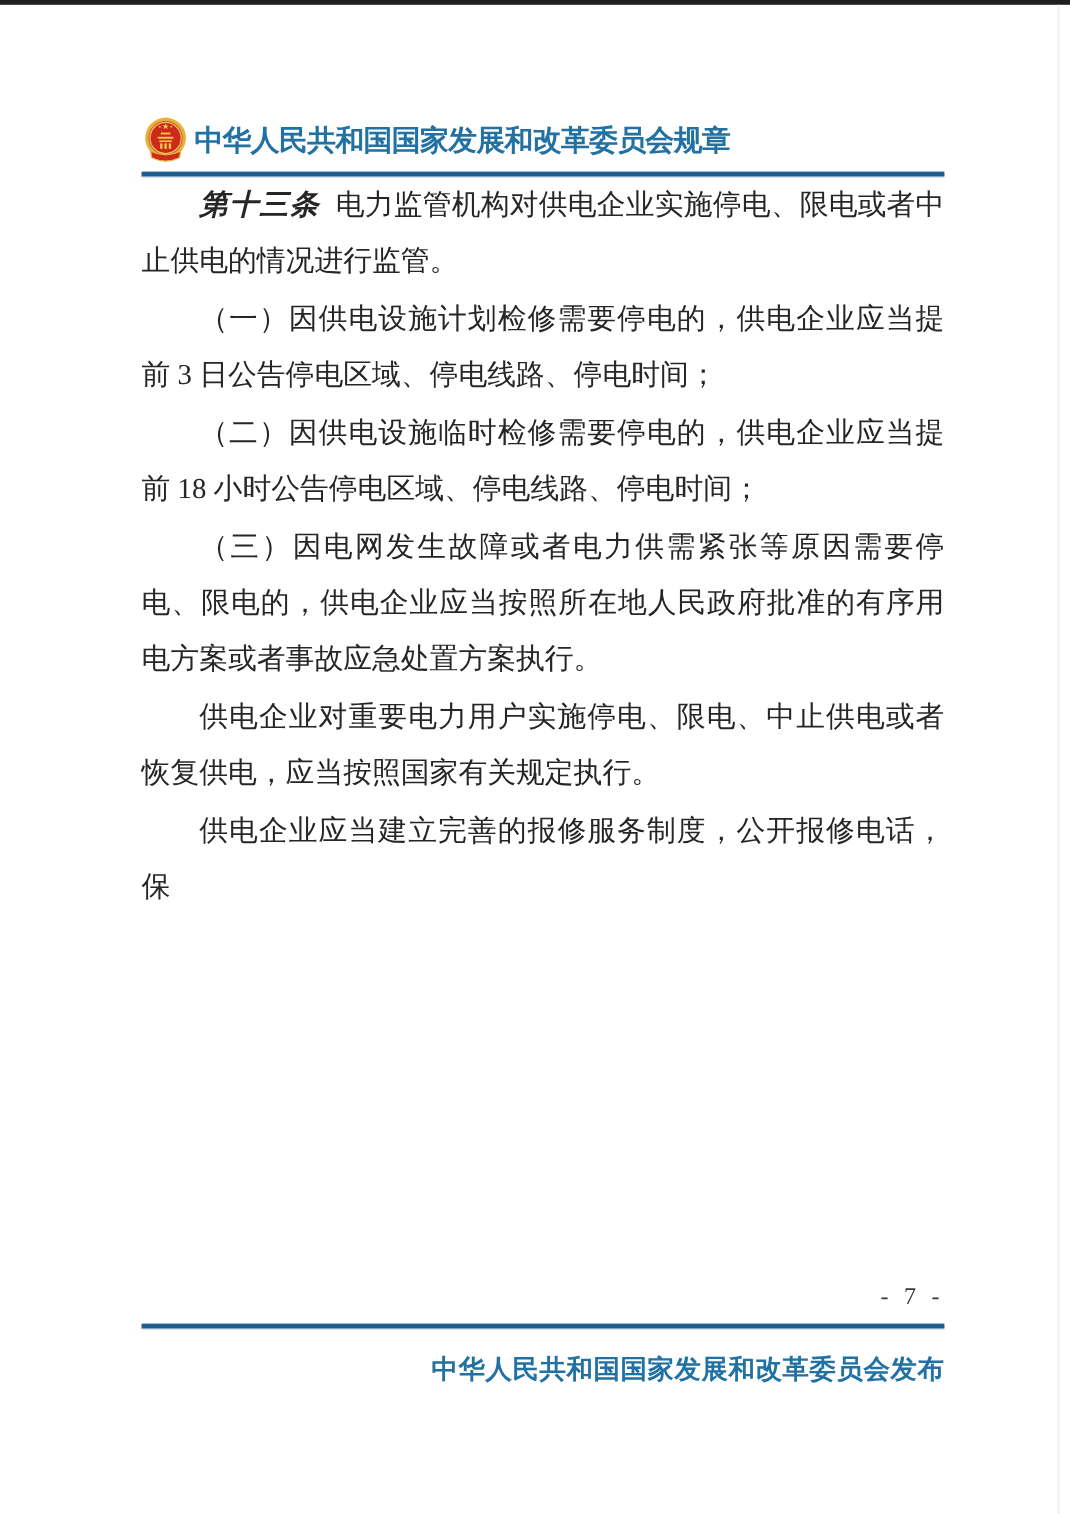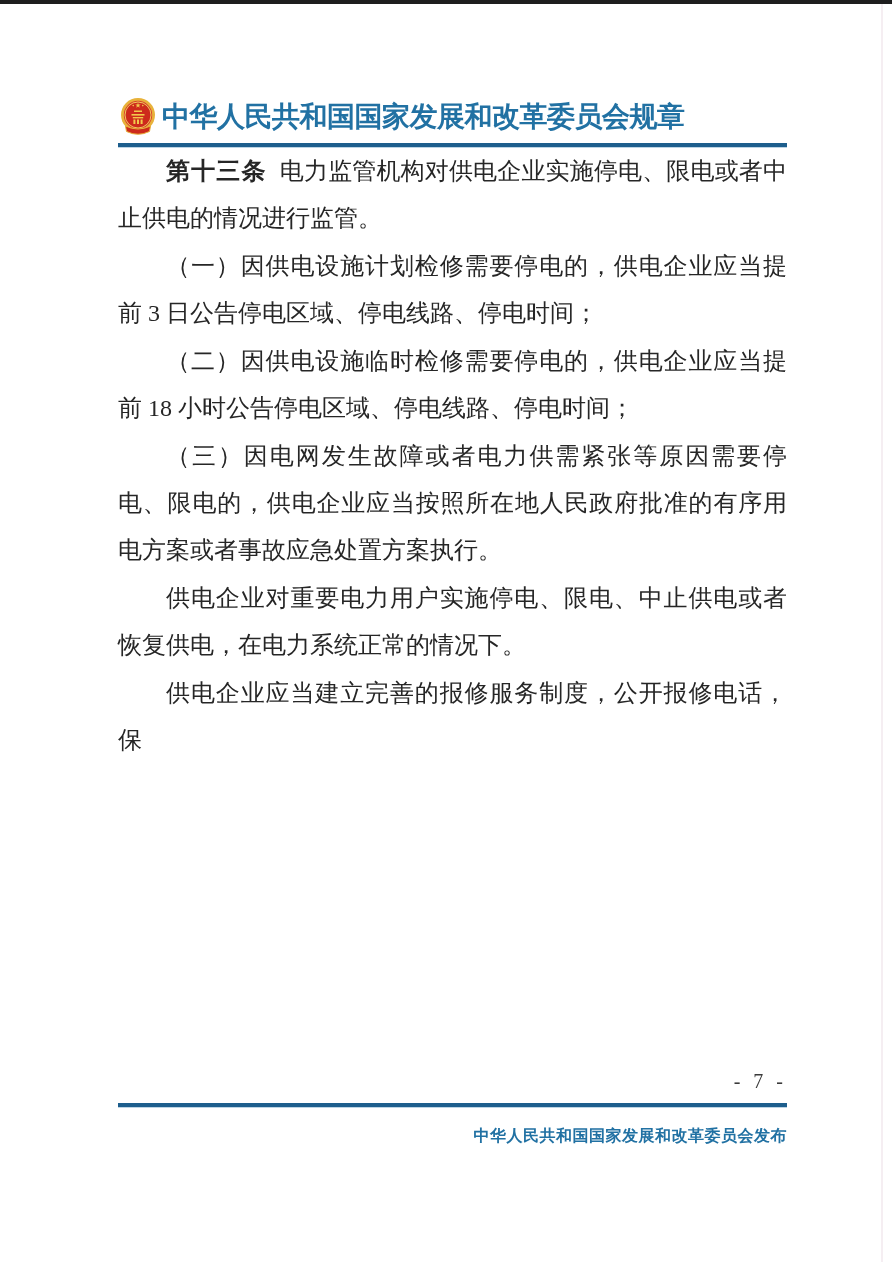--- a/index.html
+++ b/index.html
@@ -25,21 +25,21 @@
   .doc-header {
     position: absolute; left: 118px; top: 95px;
     width: 669px; height: 44px;
     display: flex; align-items: center;
   }
   .emblem { width: 40px; height: 42px; flex: 0 0 auto; }
   .doc-header-title {
     margin-left: 4px;
     font-family: Liberation Mono, monospace;
     font-weight: bold;
-    font-size: 28px;
+    font-size: 24px;
     letter-spacing: -0.5px;
     color: #2171a3;
     white-space: nowrap;
   }
   .header-rule {
     position: absolute; left: 118px; top: 143px;
     width: 669px; height: 4px;
     background: #1d5e8d;
     box-shadow: 0 1px 0 #bcd4e4;
   }
@@ -50,38 +50,38 @@
     line-height: 47px;
     color: #262626;
     text-align: justify;
   }
   .doc-body p { text-indent: 2em; margin: 0; }
   .article-term {
     font-weight: bold;
     font-family: "Liberation Sans", "DejaVu Sans", sans-serif;
     letter-spacing: 1px;
   }
-  .article-term:not(:empty) { margin-right: 0.55em; }
+  .article-term:not(:empty) { margin-right: 0.55em; font-style: italic; }
   .page-number {
     position: absolute; top: 1070px; right: 105px;
     font-size: 20px; color: #3a3a3a;
     letter-spacing: 4px;
     font-family: "Liberation Serif", "DejaVu Serif", serif;
   }
   .footer-rule {
     position: absolute; left: 118px; top: 1103px;
     width: 669px; height: 4px;
     background: #1d5e8d;
     box-shadow: 0 1px 0 #bcd4e4;
   }
   .footer-publisher {
     position: absolute; top: 1126px; right: 105px;
     font-family: "Liberation Sans", "DejaVu Sans", sans-serif;
     font-weight: bold;
-    font-size: 16px;
+    font-size: 22px;
     letter-spacing: 0.5px;
     color: #2171a3;
     white-space: nowrap;
   }
 </style>
 </head>
 <body>
 
 <div class="page">
 
@@ -107,21 +107,21 @@
     <div class="doc-header-title">中华人民共和国国家发展和改革委员会规章</div>
   </div>
 
   <div class="header-rule"></div>
 
   <div class="doc-body">
     <p><span class="article-term">第十三条</span><span>电力监管机构对供电企业实施停电、限电或者中止供电的情况进行监管。</span></p>
     <p><span class="article-term"></span><span>（一）因供电设施计划检修需要停电的，供电企业应当提前 3 日公告停电区域、停电线路、停电时间；</span></p>
     <p><span class="article-term"></span><span>（二）因供电设施临时检修需要停电的，供电企业应当提前 18 小时公告停电区域、停电线路、停电时间；</span></p>
     <p><span class="article-term"></span><span>（三）因电网发生故障或者电力供需紧张等原因需要停电、限电的，供电企业应当按照所在地人民政府批准的有序用电方案或者事故应急处置方案执行。</span></p>
-    <p><span class="article-term"></span><span>供电企业对重要电力用户实施停电、限电、中止供电或者恢复供电，在电力系统正常的情况下。</span></p>
+    <p><span class="article-term"></span><span>供电企业对重要电力用户实施停电、限电、中止供电或者恢复供电，应当按照国家有关规定执行。</span></p>
     <p><span class="article-term"></span><span>供电企业应当建立完善的报修服务制度，公开报修电话，保</span></p>
   </div>
 
   <div class="page-number">- 7 -</div>
 
   <div class="footer-rule"></div>
 
   <div class="footer-publisher">中华人民共和国国家发展和改革委员会发布</div>
 
 </div>

